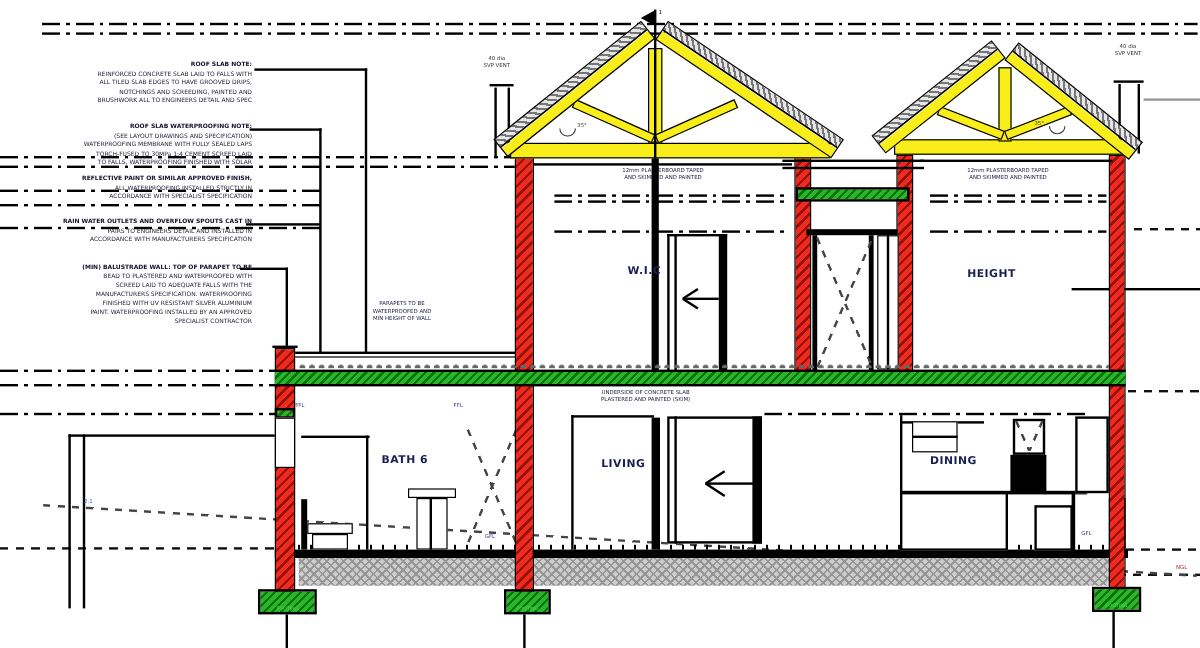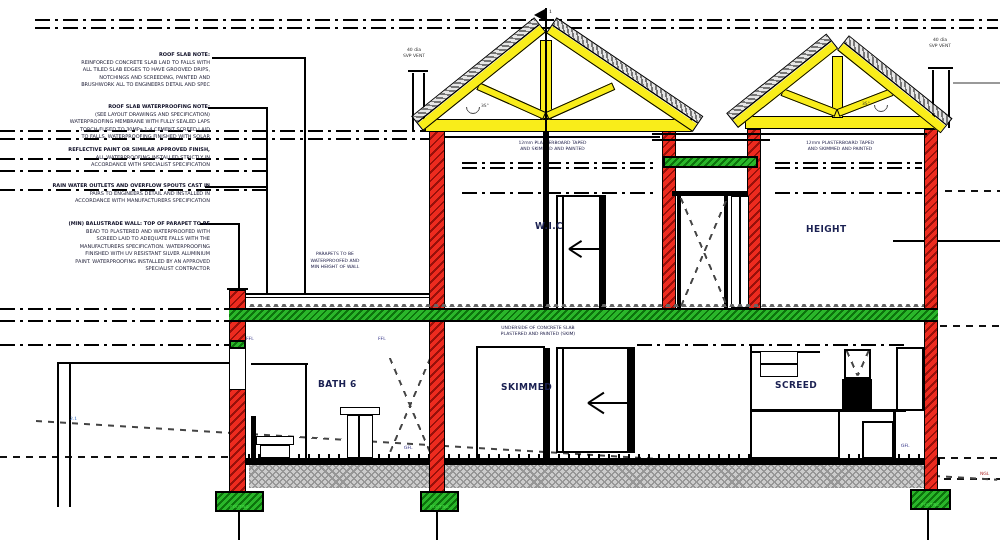--- a/index.html
+++ b/index.html
@@ -129,42 +129,42 @@
   <div class="a boxt" style="left:340px;top:407px;width:40px;height:8px"></div>
   <div class="a boxt" style="left:347px;top:415px;width:26px;height:43px"></div>
   <div class="a hl" style="left:358px;top:415px;width:2px;height:43px"></div>
   <div class="a rlbl" style="left:318px;top:379px">BATH 6</div>
   <div class="a gdsh rot" style="left:390px;top:357px;width:102px;height:1.5px;transform:rotate(66.9deg)"></div>
   <div class="a gdsh rot" style="left:390px;top:451px;width:102px;height:1.5px;transform:rotate(-66.9deg)"></div>
 
   <div class="a hl" style="left:476px;top:346px;width:2px;height:112px"></div>
   <div class="a hl" style="left:476px;top:346px;width:69px;height:2px"></div>
   <div class="a blk" style="left:543px;top:348px;width:7px;height:110px"></div>
-  <div class="a rlbl" style="left:501px;top:382px">SKIMMED</div>
+  <div class="a rlbl" style="left:501px;top:382px">LIVING</div>
   <div class="a box" style="left:556px;top:347px;width:79px;height:106px"></div>
   <div class="a hl" style="left:562px;top:347px;width:2px;height:106px"></div>
   <div class="a blk" style="left:627px;top:347px;width:8px;height:106px"></div>
   <div class="a hl" style="left:588px;top:402px;width:42px;height:2px"></div>
   <div class="a hl rot" style="left:588px;top:402px;width:19px;height:2px;transform:rotate(-33deg)"></div>
   <div class="a hl rot" style="left:588px;top:402px;width:19px;height:2px;transform:rotate(33deg)"></div>
 
   <div class="a hl" style="left:750px;top:346px;width:2px;height:113px"></div>
   <div class="a hl" style="left:750px;top:351px;width:70px;height:2px"></div>
   <div class="a boxt" style="left:760px;top:351px;width:38px;height:26px"></div>
   <div class="a hl" style="left:760px;top:363px;width:38px;height:1.5px"></div>
   <div class="a box" style="left:844px;top:349px;width:27px;height:30px"></div>
   <div class="a gdsh rot" style="left:847px;top:350px;width:27px;height:1.5px;transform:rotate(66.3deg)"></div>
   <div class="a gdsh rot" style="left:869px;top:350px;width:27px;height:1.5px;transform:rotate(113.7deg)"></div>
   <div class="a blk" style="left:842px;top:379px;width:30px;height:31px"></div>
   <div class="a hl" style="left:750px;top:409px;width:156px;height:3px"></div>
   <div class="a box" style="left:896px;top:347px;width:28px;height:64px"></div>
   <div class="a box" style="left:750px;top:410px;width:90px;height:49px"></div>
   <div class="a box" style="left:862px;top:421px;width:32px;height:38px"></div>
   <div class="a blk" style="left:893px;top:410px;width:3px;height:49px"></div>
-  <div class="a rlbl" style="left:775px;top:380px">SCREED</div>
+  <div class="a rlbl" style="left:775px;top:380px">DINING</div>
   <div class="a blk" style="left:924px;top:415px;width:14px;height:44px"></div>
 
   <div class="a tiny" style="left:246px;top:336px">FFL</div>
   <div class="a tiny" style="left:378px;top:336px">FFL</div>
   <div class="a tiny" style="left:404px;top:445px">GFL</div>
   <div class="a tiny" style="left:901px;top:443px">GFL</div>
   <div class="a tiny" style="left:980px;top:471px;color:#b23030">NGL</div>
 
   <div class="a hl" style="left:246px;top:293px;width:184px;height:1.5px"></div>
   <div class="a hl" style="left:246px;top:297px;width:184px;height:1px"></div>
@@ -194,21 +194,21 @@
       <div>AND SKIMMED AND PAINTED</div>
     </div>
   <div class="a blk" style="left:543px;top:131px;width:6px;height:178px"></div>
   <div class="a hl" style="left:556px;top:195px;width:50px;height:2px"></div>
   <div class="a hl" style="left:556px;top:195px;width:2px;height:114px"></div>
   <div class="a hl" style="left:562px;top:195px;width:2px;height:114px"></div>
   <div class="a blk" style="left:599px;top:195px;width:7px;height:114px"></div>
   <div class="a hl" style="left:569px;top:248px;width:30px;height:2px"></div>
   <div class="a hl rot" style="left:569px;top:248px;width:15px;height:2px;transform:rotate(-33deg)"></div>
   <div class="a hl rot" style="left:569px;top:248px;width:15px;height:2px;transform:rotate(33deg)"></div>
-  <div class="a rlbl" style="left:535px;top:221px">W.I.C</div>
+  <div class="a rlbl" style="left:523px;top:221px">W.I.C</div>
   <div class="a rlbl" style="left:806px;top:224px">HEIGHT</div>
 
   <div class="a hl" style="left:652px;top:133px;width:118px;height:2px"></div>
   <div class="a hl" style="left:652px;top:139px;width:118px;height:2px"></div>
   <div class="a grnb" style="left:663px;top:156px;width:95px;height:12px"></div>
   <div class="a blk" style="left:672px;top:191px;width:76px;height:5px"></div>
   <div class="a blk" style="left:677px;top:196px;width:4px;height:113px"></div>
   <div class="a blk" style="left:724px;top:196px;width:4px;height:113px"></div>
   <div class="a gdsh rot" style="left:681px;top:197px;width:117px;height:1.5px;transform:rotate(66.9deg)"></div>
   <div class="a gdsh rot" style="left:681px;top:305px;width:117px;height:1.5px;transform:rotate(-66.9deg)"></div>

